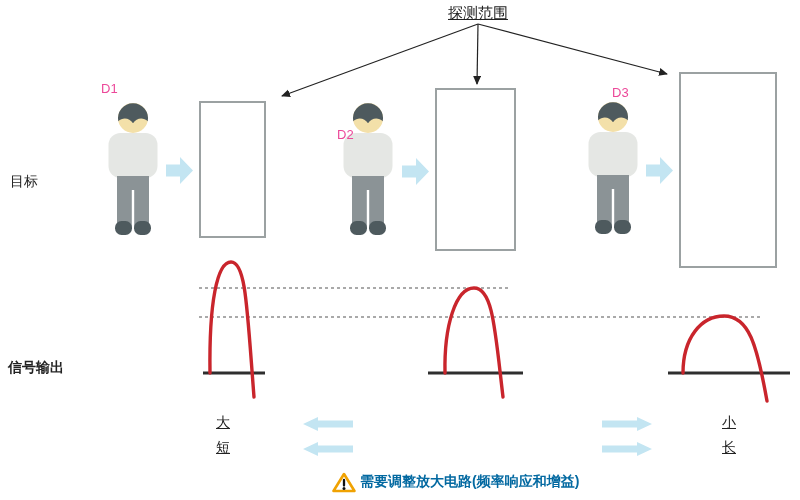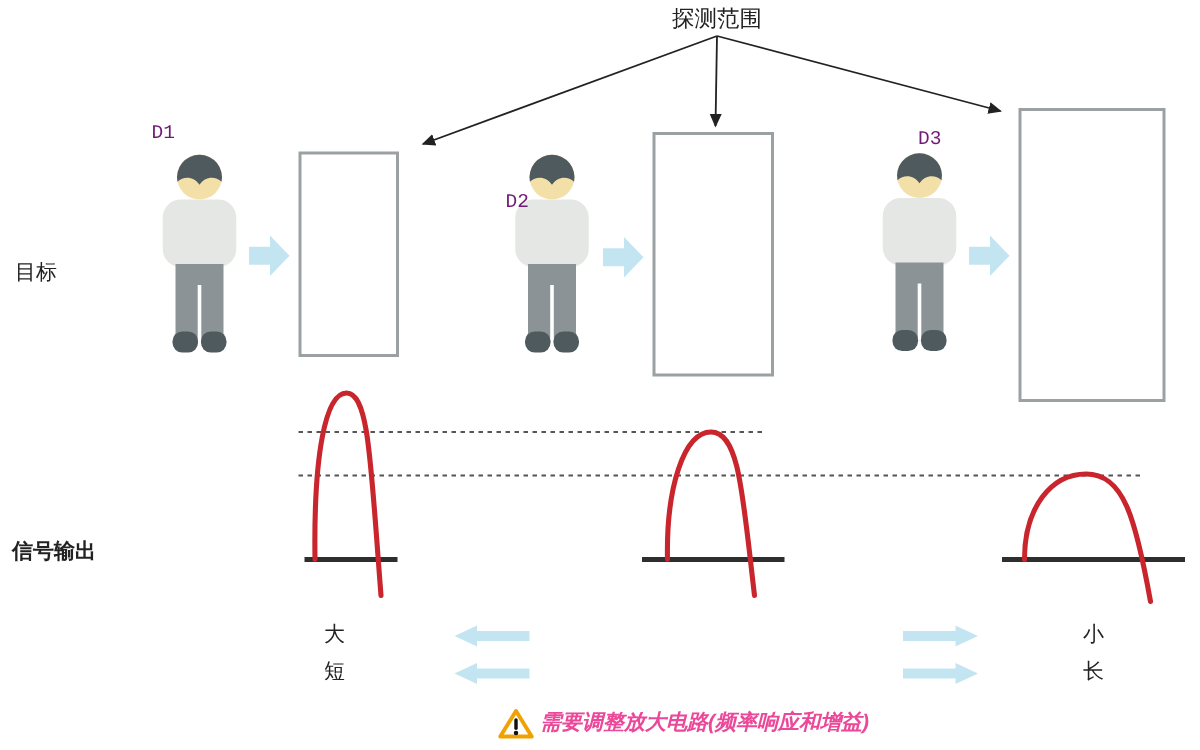--- a/index.html
+++ b/index.html
@@ -12,24 +12,24 @@
     overflow: hidden;
   }
   #gfx { position: absolute; left: 0; top: 0; }
   .lbl {
     position: absolute;
     color: #222222;
     font-size: 14px;
     line-height: 1.2;
     white-space: nowrap;
   }
-  .lbl.center { text-align: center; }
+  .lbl.center { text-align: center; text-decoration: underline; }
   .title { font-size: 15px; }
-  .dlabel { font-size: 13px; color: #701a75; font-family: Liberation Mono, monospace; }
-  .warn-text { font-weight: bold; font-size: 14px; color: #ec4899; font-style: italic; }
+  .dlabel { font-size: 13px; color: #ec4899; }
+  .warn-text { font-weight: bold; font-size: 14px; color: #0369a1; }
 </style>
 </head>
 <body>
 
 <div id="canvas">
 
   <svg id="gfx" width="800" height="500" viewBox="0 0 800 500">
     <defs>
       <marker id="ah" markerWidth="12" markerHeight="10" refX="8" refY="4" orient="auto" markerUnits="userSpaceOnUse">
         <path d="M0,0 L9,4 L0,8 Z" fill="#222"></path>

